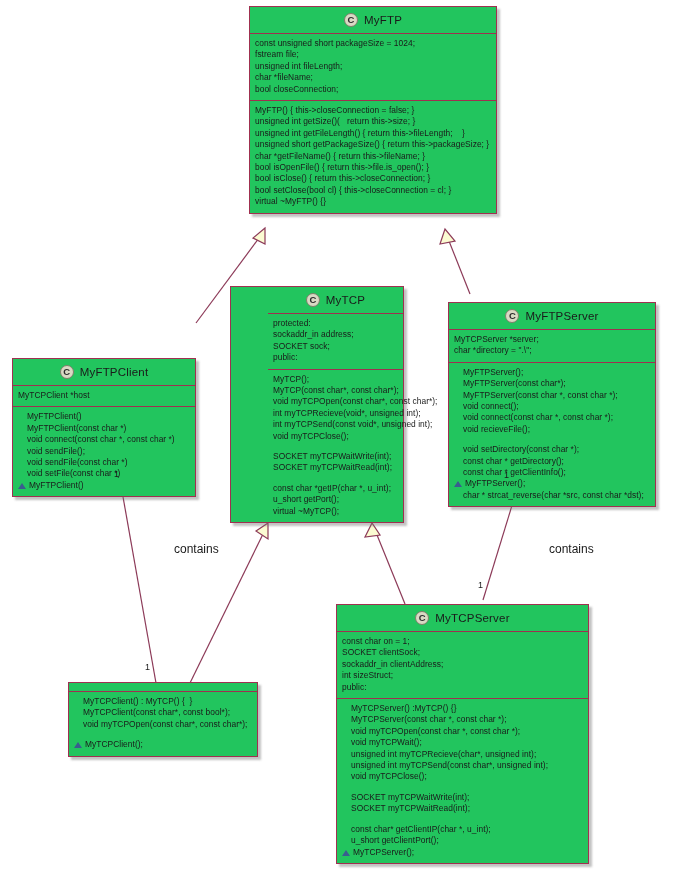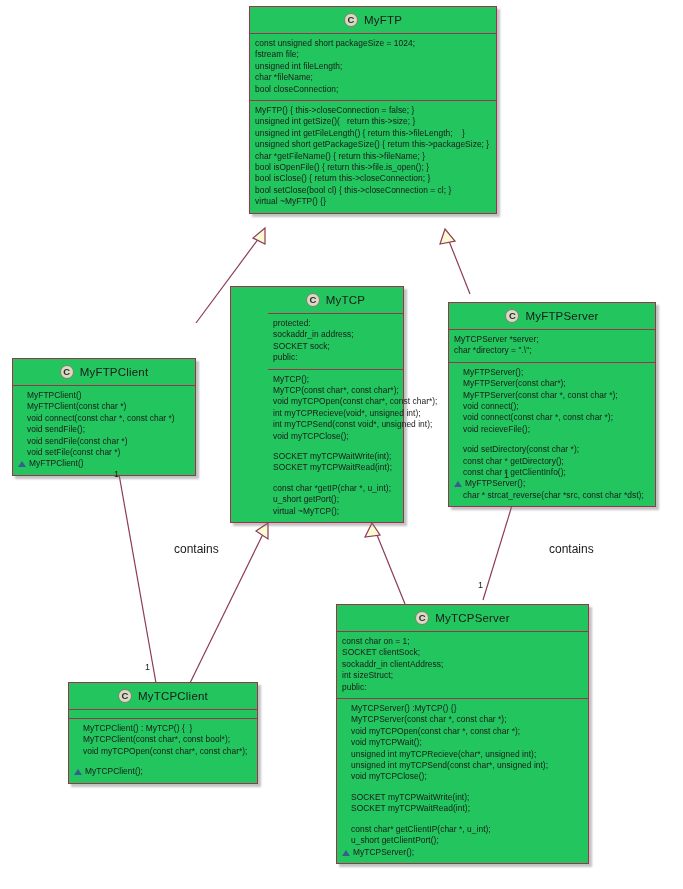--- a/index.html
+++ b/index.html
@@ -131,20 +131,23 @@
       <div class="member">bool isClose() { return this-&gt;closeConnection; }</div>
       <div class="member">bool setClose(bool cl) { this-&gt;closeConnection = cl; }</div>
       <div class="member">virtual ~MyFTP() {}</div>
     </div>
   </div>
 
   <div class="uml-class" style="left:12px;top:325px;width:184px;margin-top:33px;">
     <div class="uml-header">
       <span class="class-icon">C</span><span class="class-title">MyFTPClient</span>
     </div>
+    <div class="uml-attrs">
+      <div class="member">MyTCPClient *host</div>
+    </div>
     <div class="uml-ops">
       <div class="member indent">MyFTPClient()</div>
       <div class="member indent">MyFTPClient(const char *)</div>
       <div class="member indent">void connect(const char *, const char *)</div>
       <div class="member indent">void sendFile();</div>
       <div class="member indent">void sendFile(const char *)</div>
       <div class="member indent">void setFile(const char *)</div>
       <div class="member"><span class="vis-prot"></span><span>MyFTPClient()</span></div>
     </div>
   </div>
@@ -194,23 +197,20 @@
       <div class="member blank"></div>
       <div class="member indent">void setDirectory(const char *);</div>
       <div class="member indent">const char * getDirectory();</div>
       <div class="member indent">const char * getClientInfo();</div>
       <div class="member"><span class="vis-prot"></span><span>MyFTPServer();</span></div>
       <div class="member indent">char * strcat_reverse(char *src, const char *dst);</div>
     </div>
   </div>
 
   <div class="uml-class" style="left:68px;top:682px;width:190px;">
-    <div class="uml-header">
-      <span class="class-icon">C</span><span class="class-title">MyTCPClient</span>
-    </div>
     <div class="uml-attrs empty"></div>
     <div class="uml-ops">
       <div class="member indent">MyTCPClient() : MyTCP() {  }</div>
       <div class="member indent">MyTCPClient(const char*, const bool*);</div>
       <div class="member indent">void myTCPOpen(const char*, const char*);</div>
       <div class="member blank"></div>
       <div class="member"><span class="vis-prot"></span><span>MyTCPClient();</span></div>
     </div>
   </div>
 

